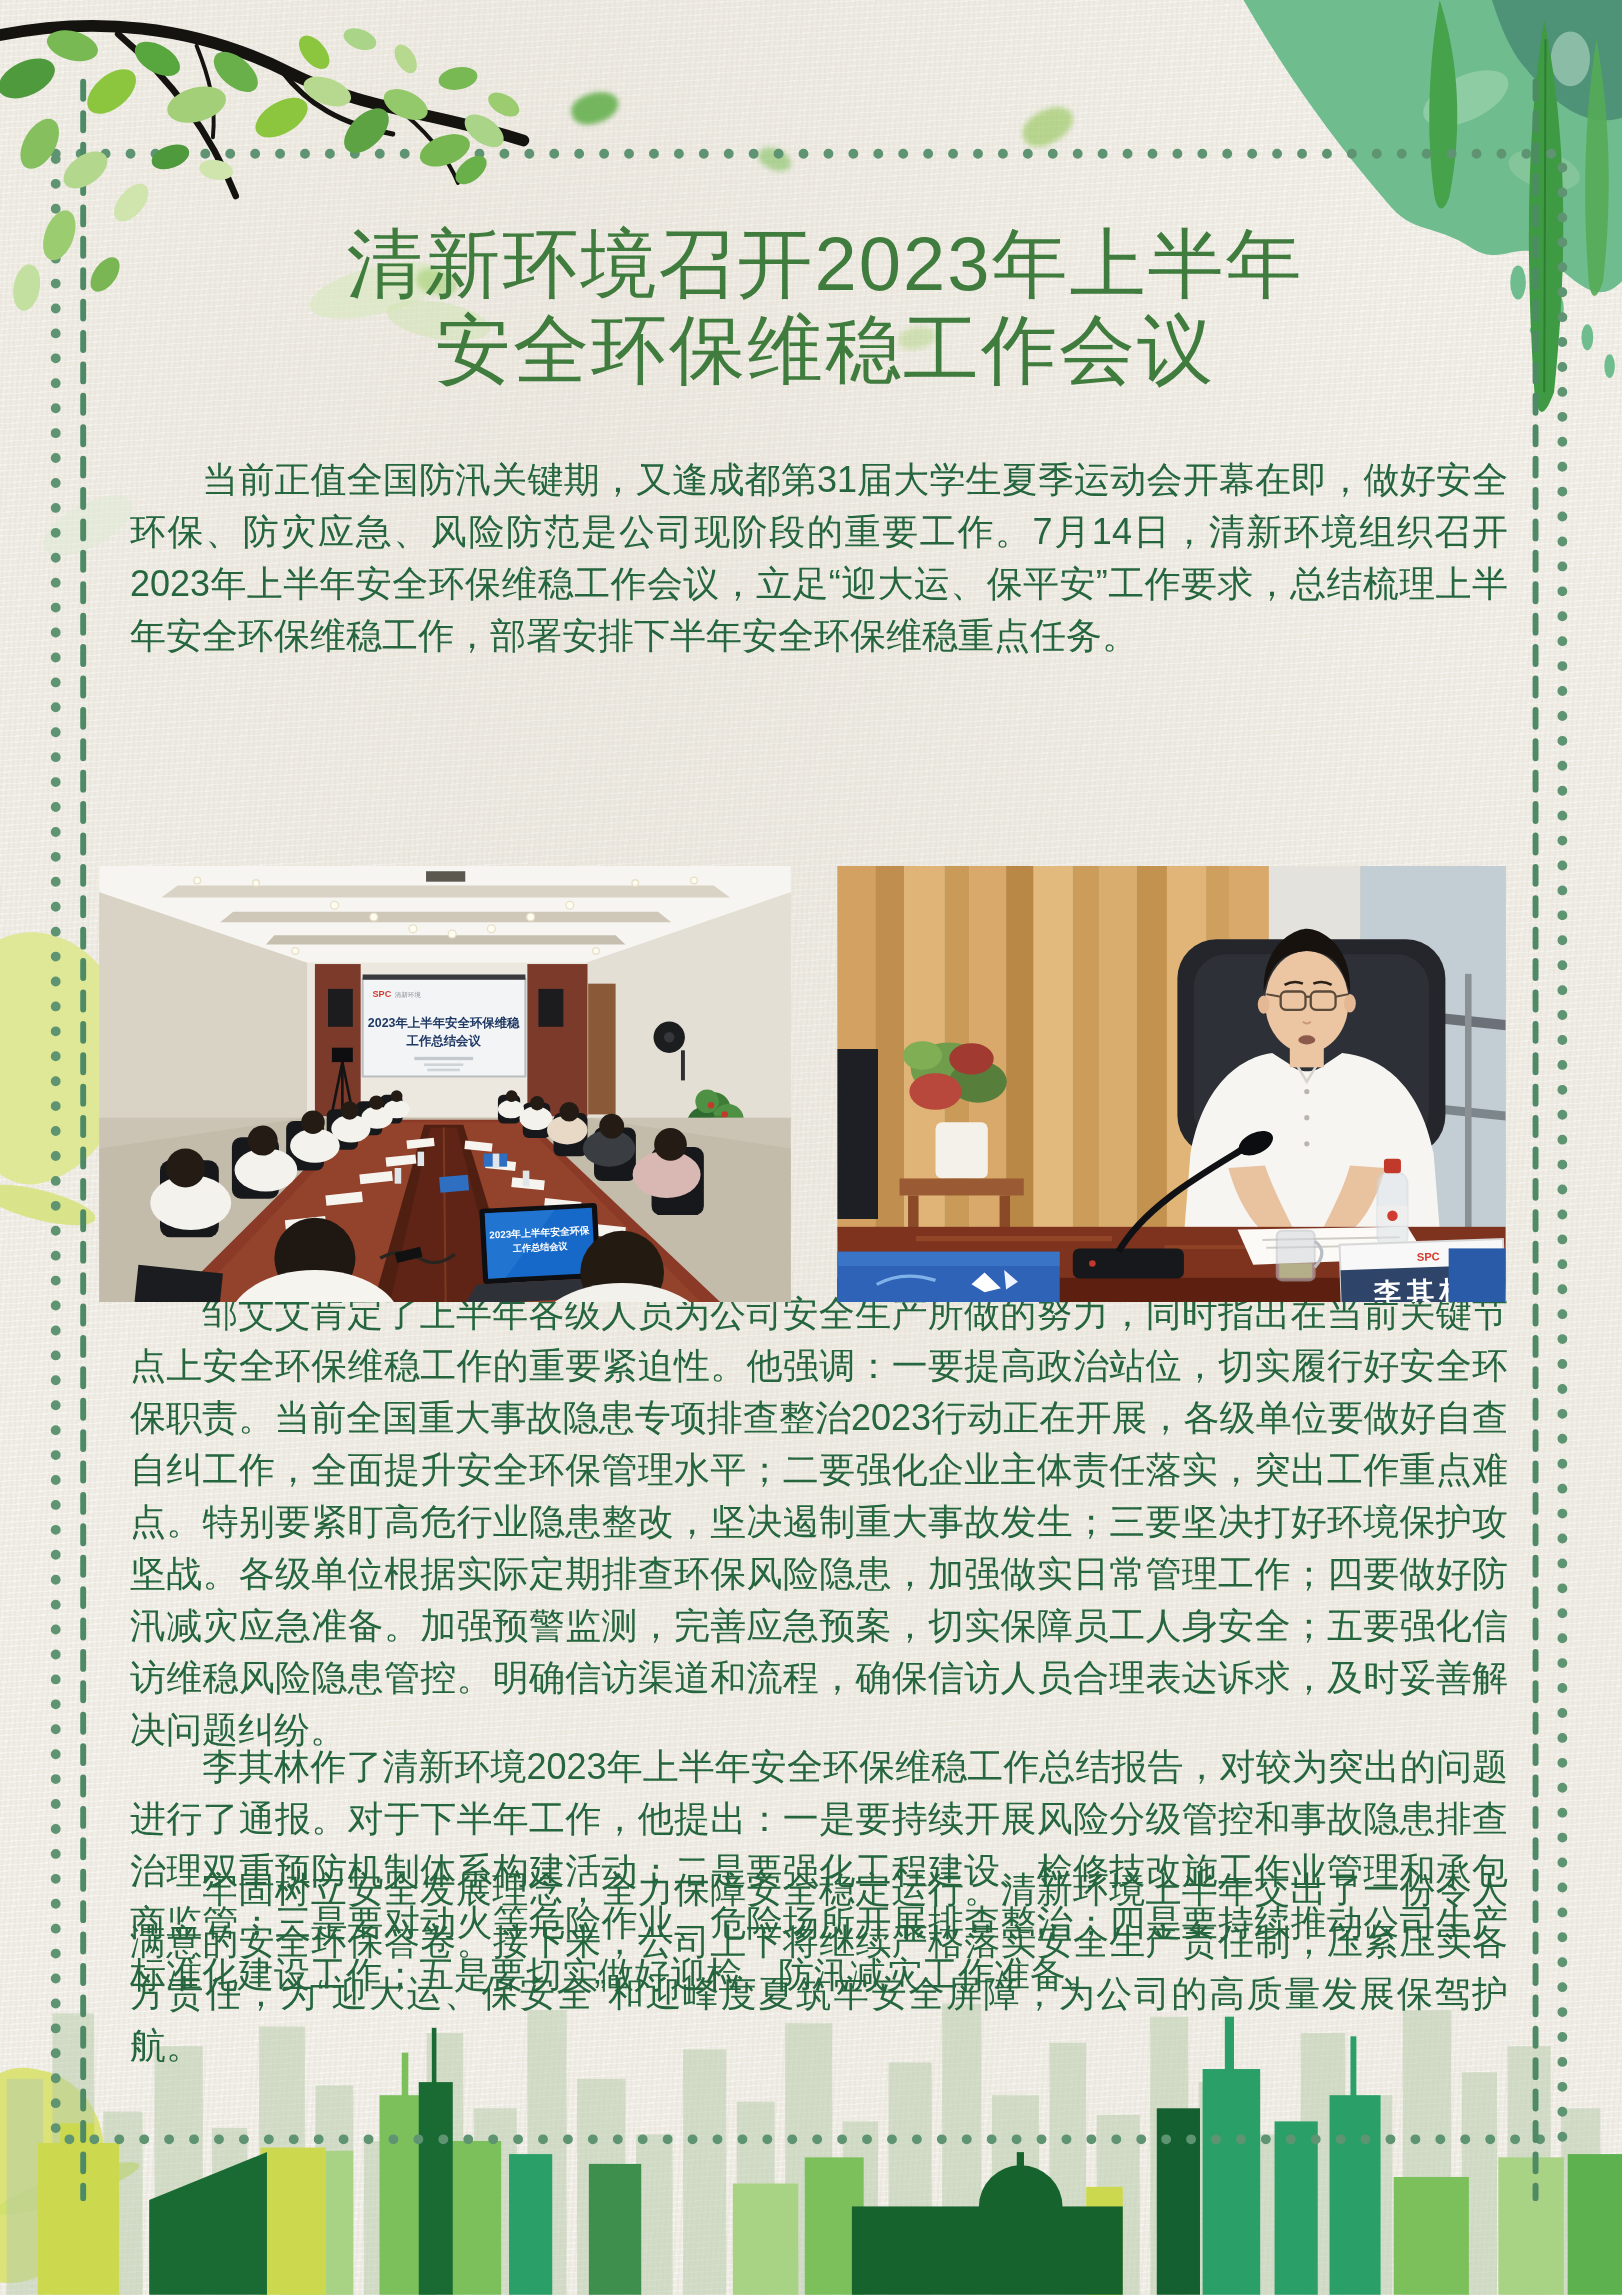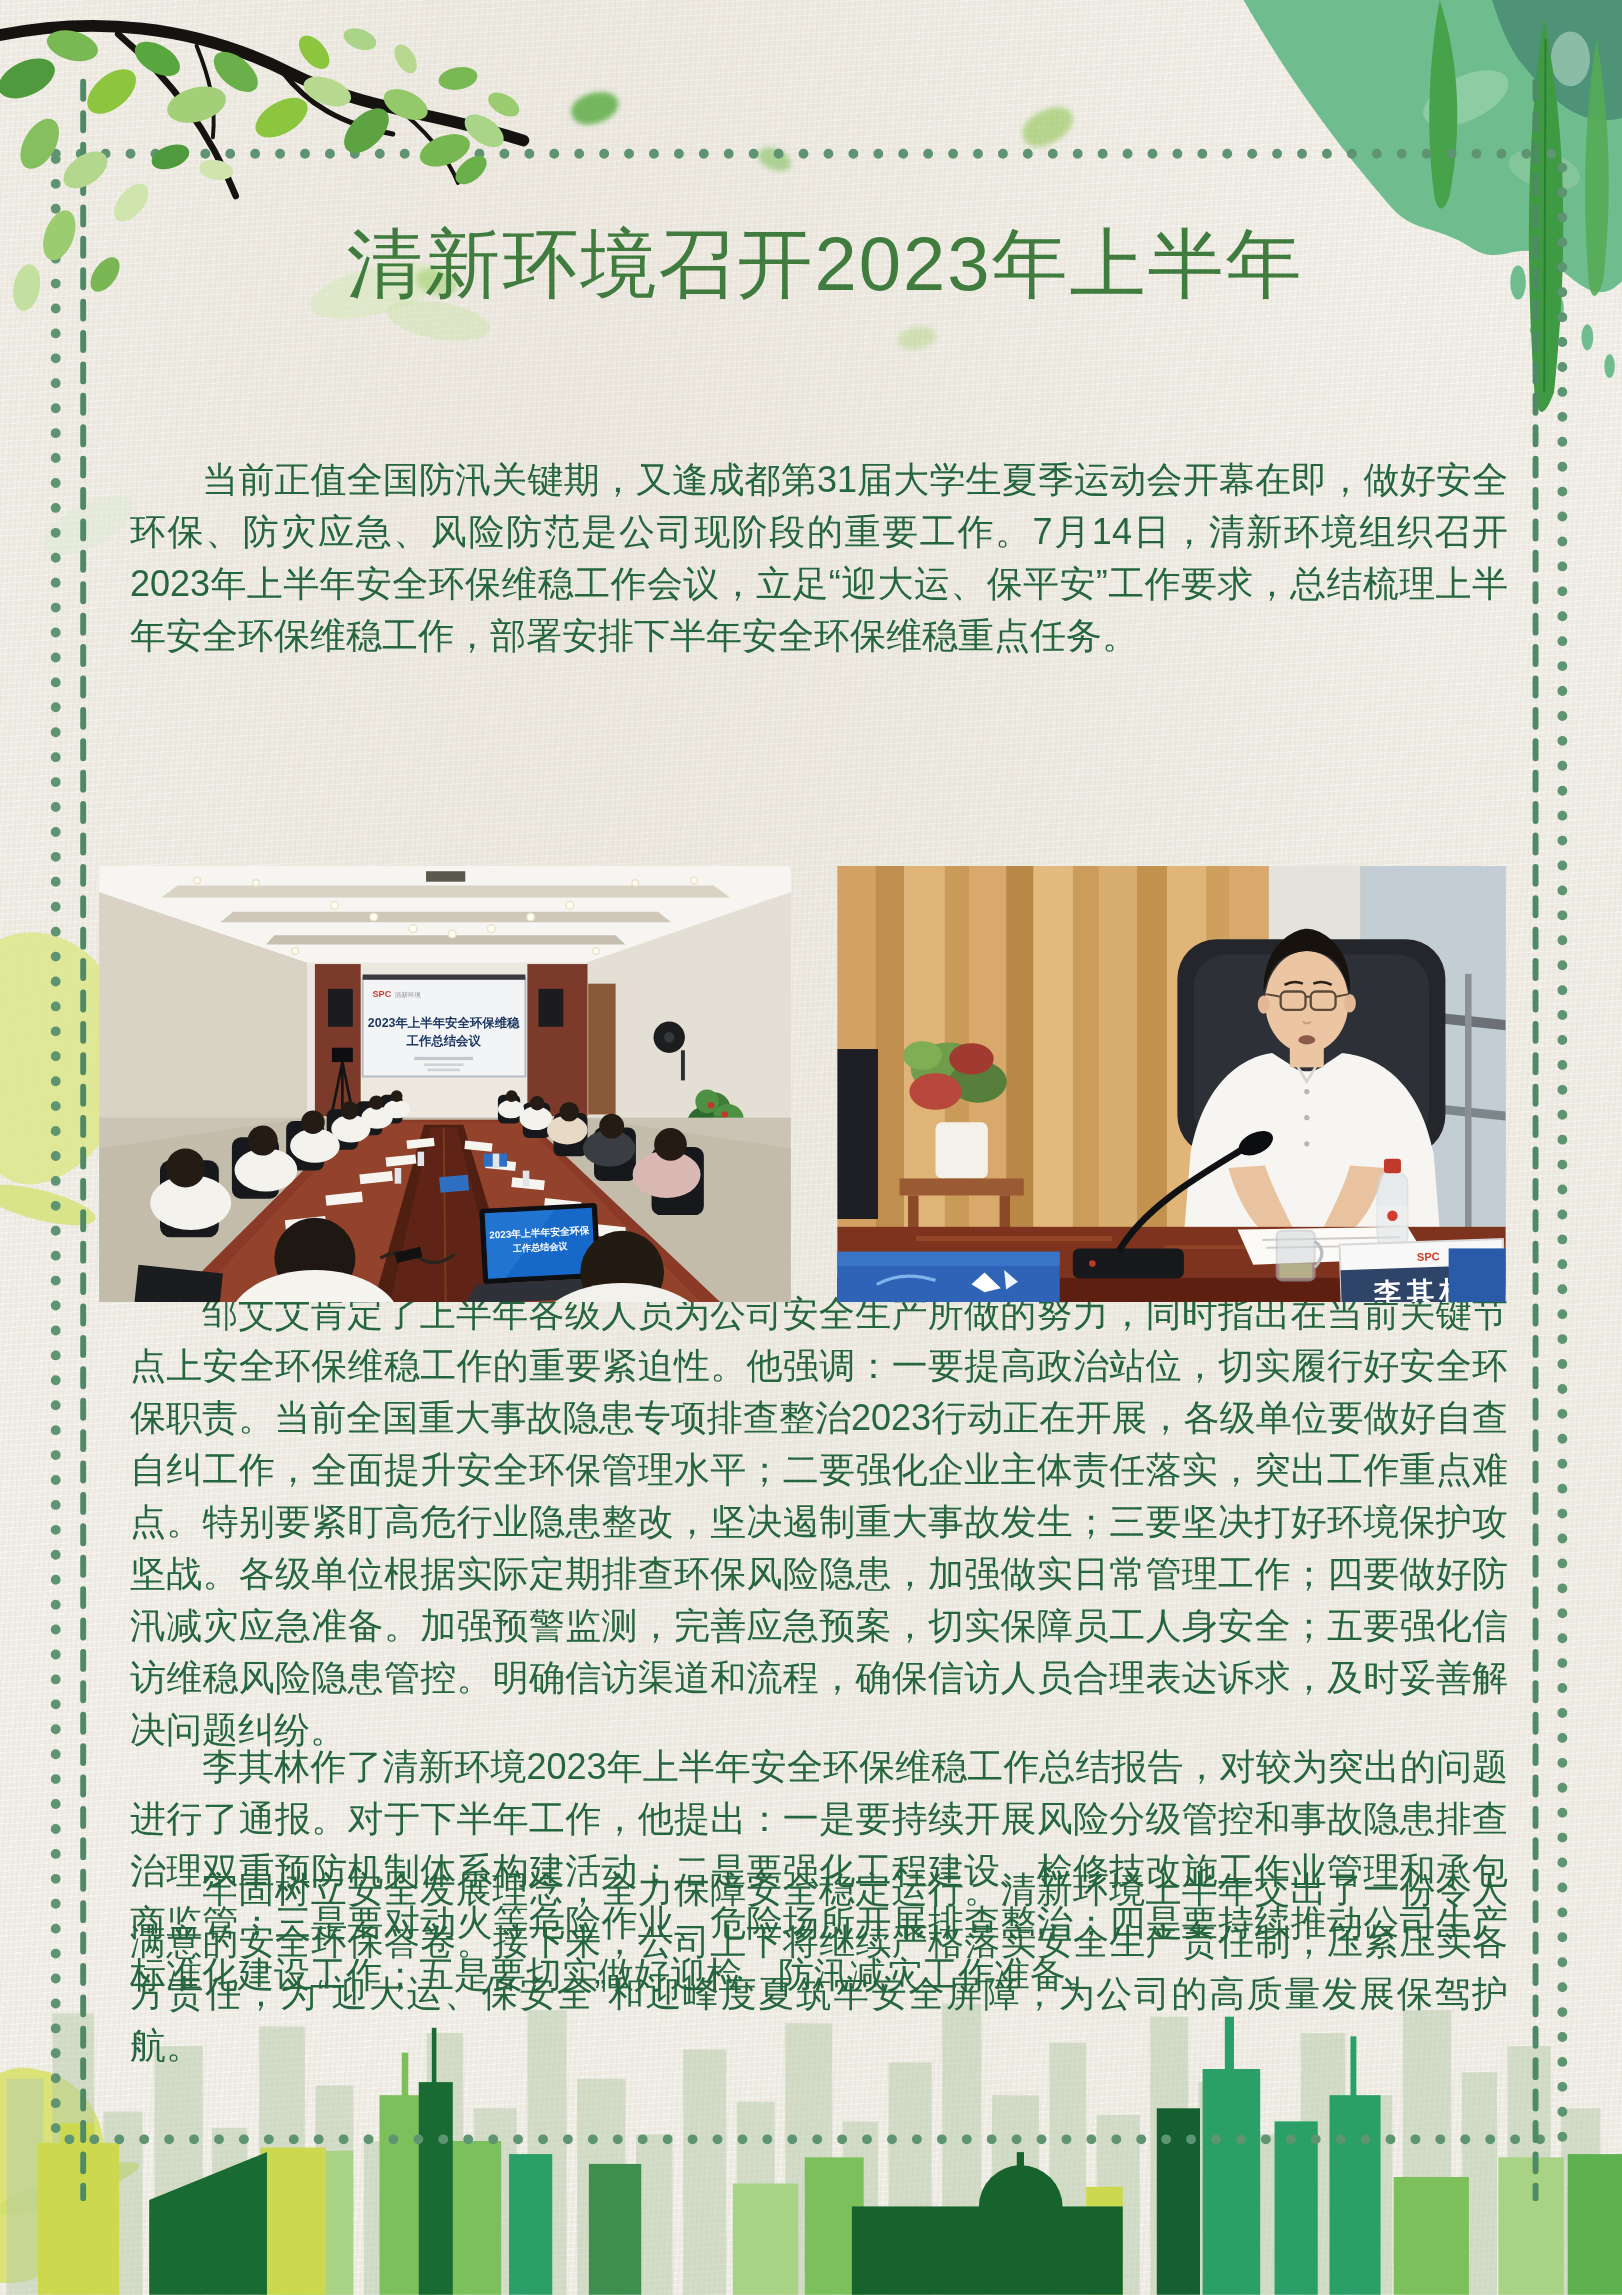--- a/index.html
+++ b/index.html
@@ -189,20 +189,21 @@
       <ellipse cx="550" cy="60" rx="26" ry="15" fill="#aad488" transform="rotate(20 550 60)"></ellipse>
       <ellipse cx="700" cy="120" rx="30" ry="17" fill="#79b954" transform="rotate(-10 700 120)"></ellipse>
       <ellipse cx="770" cy="160" rx="26" ry="15" fill="#9ccc70" transform="rotate(30 770 160)"></ellipse>
       <ellipse cx="620" cy="90" rx="24" ry="14" fill="#b7d98f" transform="rotate(60 620 90)"></ellipse>
       <ellipse cx="720" cy="260" rx="28" ry="16" fill="#6ab04a" transform="rotate(-40 720 260)"></ellipse>
     </g>
   </svg>
 
   <h1 class="title">
     <span>清新环境召开2023年上半年</span><br>
+    <span>安全环保维稳工作会议</span>
   </h1>
 
   <p class="para p1">当前正值全国防汛关键期，又逢成都第31届大学生夏季运动会开幕在即，做好安全环保、防灾应急、风险防范是公司现阶段的重要工作。7月14日，清新环境组织召开2023年上半年安全环保维稳工作会议，立足“迎大运、保平安”工作要求，总结梳理上半年安全环保维稳工作，部署安排下半年安全环保维稳重点任务。</p>
   <p class="para p3">邹艾艾肯定了上半年各级人员为公司安全生产所做的努力，同时指出在当前关键节点上安全环保维稳工作的重要紧迫性。他强调：一要提高政治站位，切实履行好安全环保职责。当前全国重大事故隐患专项排查整治2023行动正在开展，各级单位要做好自查自纠工作，全面提升安全环保管理水平；二要强化企业主体责任落实，突出工作重点难点。特别要紧盯高危行业隐患整改，坚决遏制重大事故发生；三要坚决打好环境保护攻坚战。各级单位根据实际定期排查环保风险隐患，加强做实日常管理工作；四要做好防汛减灾应急准备。加强预警监测，完善应急预案，切实保障员工人身安全；五要强化信访维稳风险隐患管控。明确信访渠道和流程，确保信访人员合理表达诉求，及时妥善解决问题纠纷。</p>
   <p class="para p4">李其林作了清新环境2023年上半年安全环保维稳工作总结报告，对较为突出的问题进行了通报。对于下半年工作，他提出：一是要持续开展风险分级管控和事故隐患排查治理双重预防机制体系构建活动；二是要强化工程建设、检修技改施工作业管理和承包商监管；三是要对动火等危险作业、危险场所开展排查整治；四是要持续推动公司生产标准化建设工作；五是要切实做好迎检、防汛减灾工作准备。</p>
   <p class="para p5">牢固树立安全发展理念，全力保障安全稳定运行。清新环境上半年交出了一份令人满意的安全环保答卷。接下来，公司上下将继续严格落实安全生产责任制，压紧压实各方责任，为“迎大运、保安全”和迎峰度夏筑牢安全屏障，为公司的高质量发展保驾护航。</p>
 
   <div class="photos">
 
     <svg class="photo" width="692" height="436" viewBox="0 0 1058 667">

